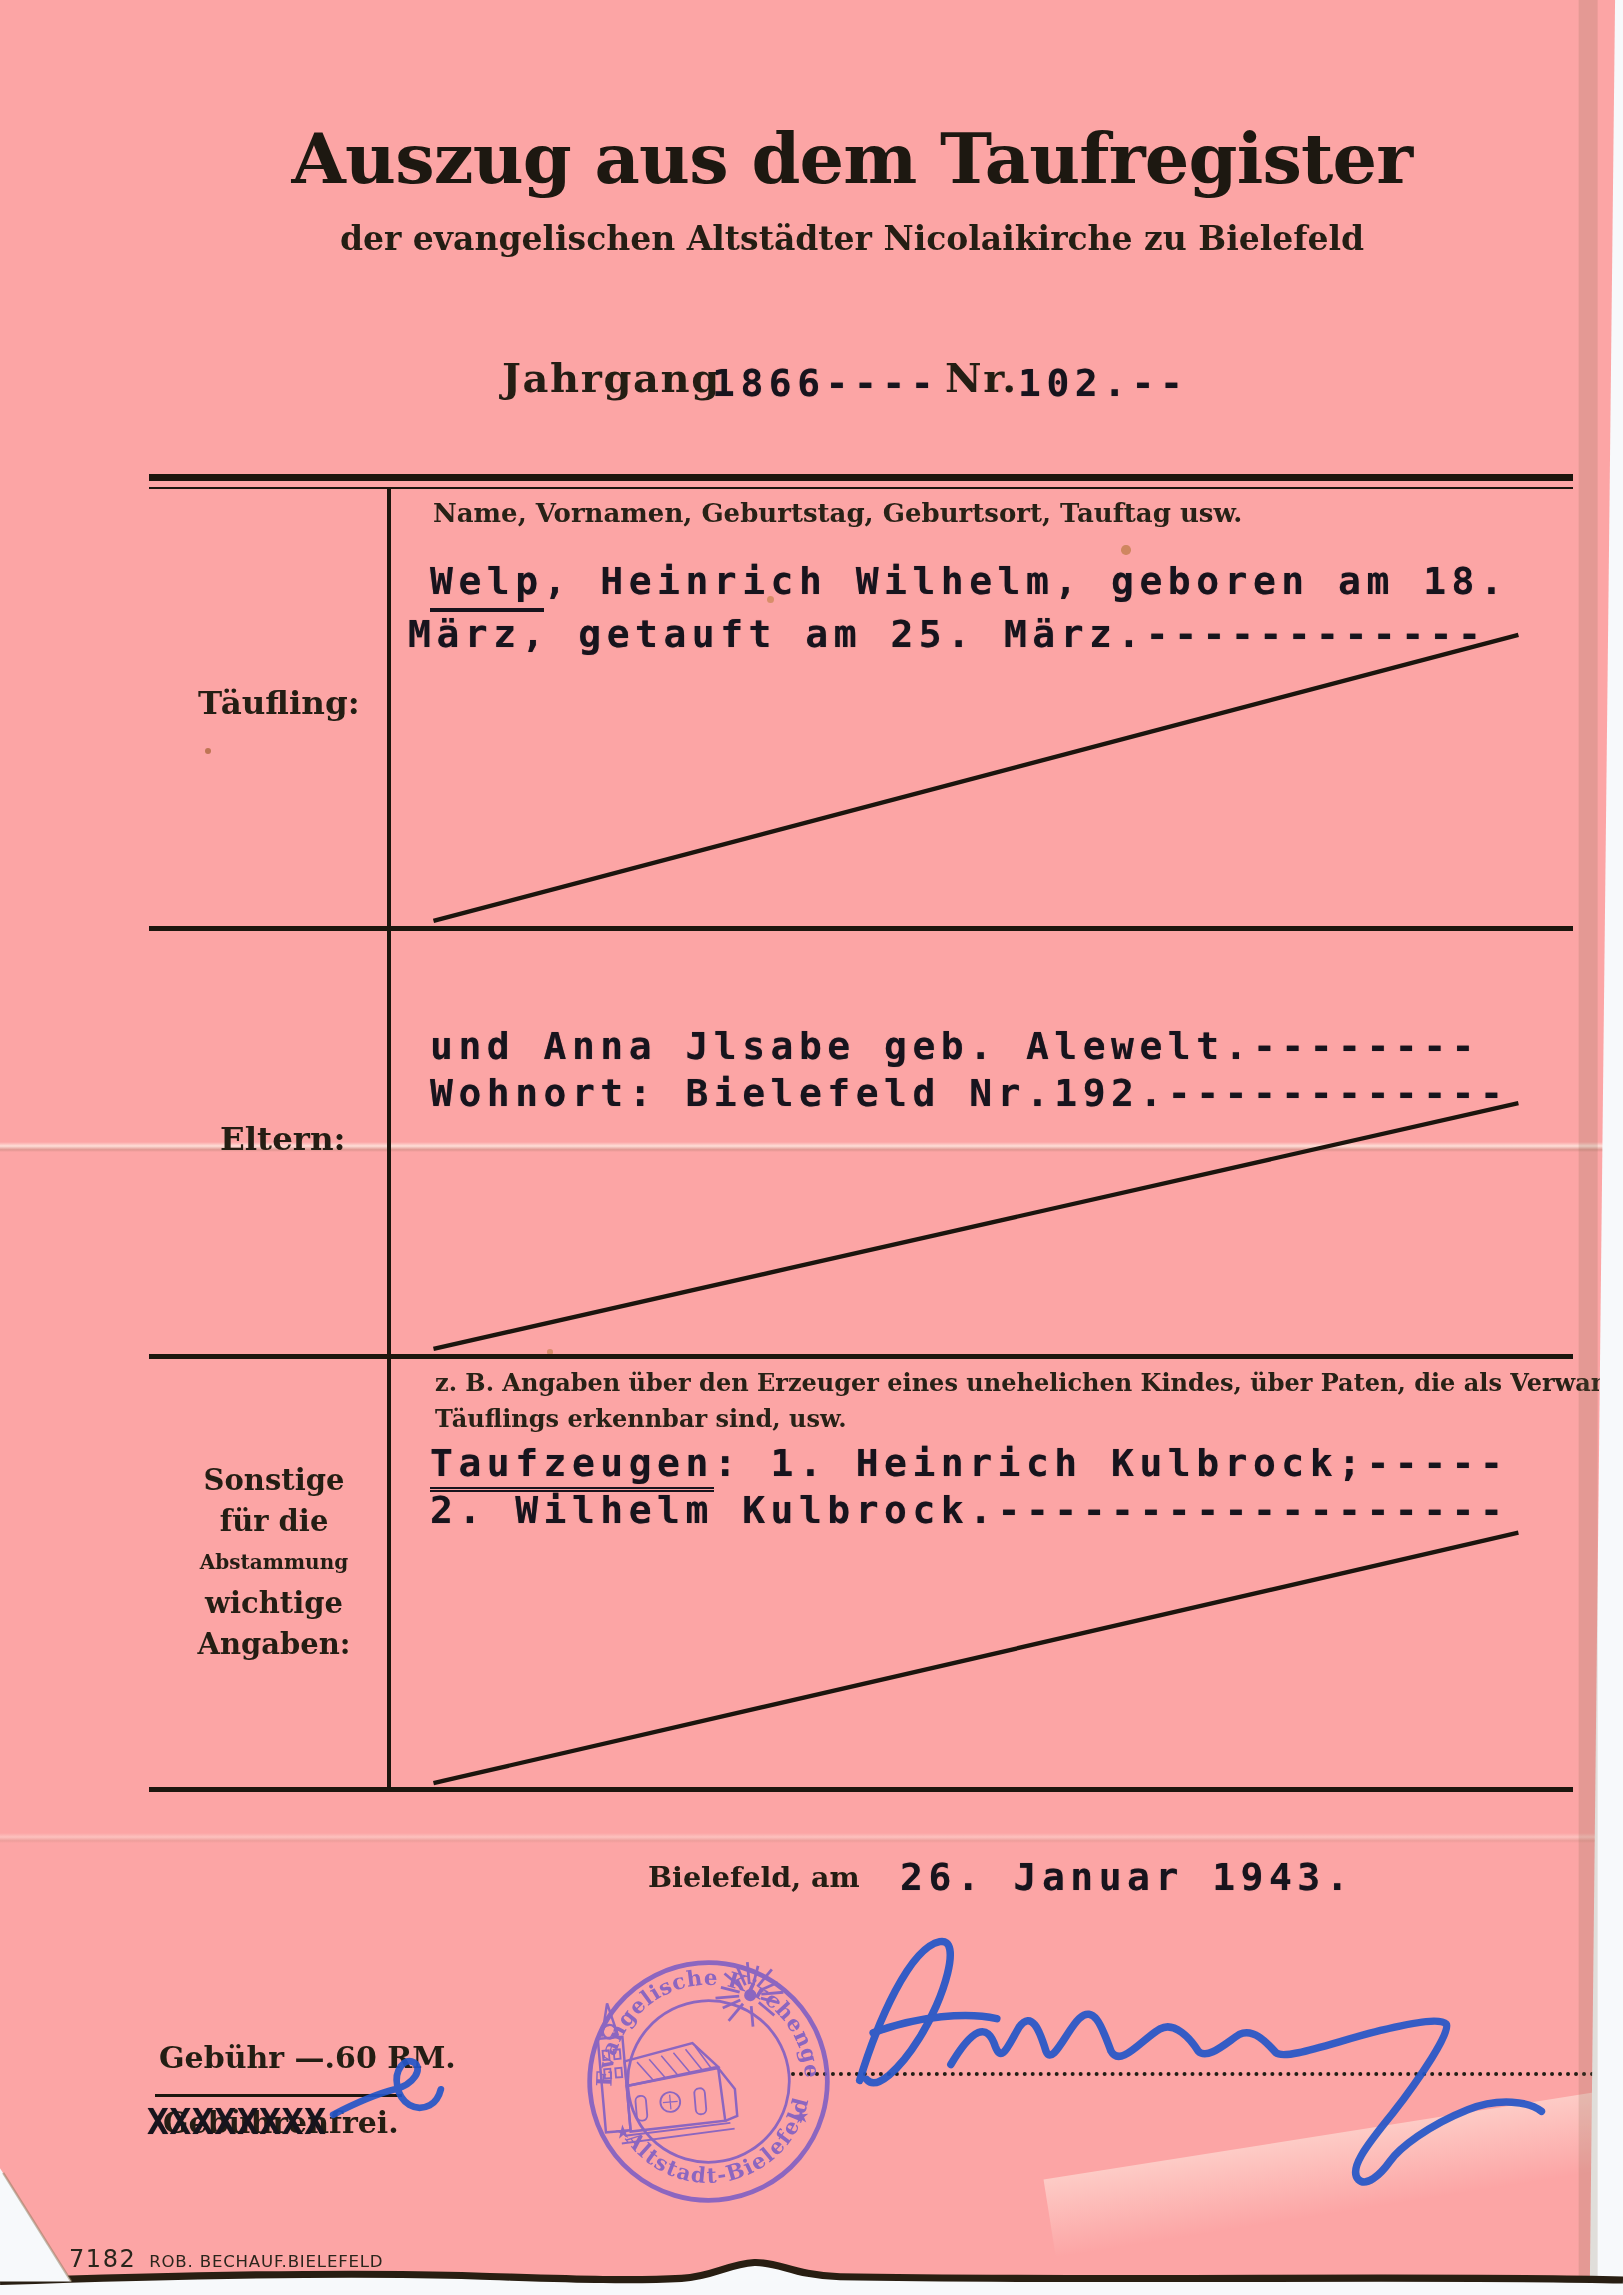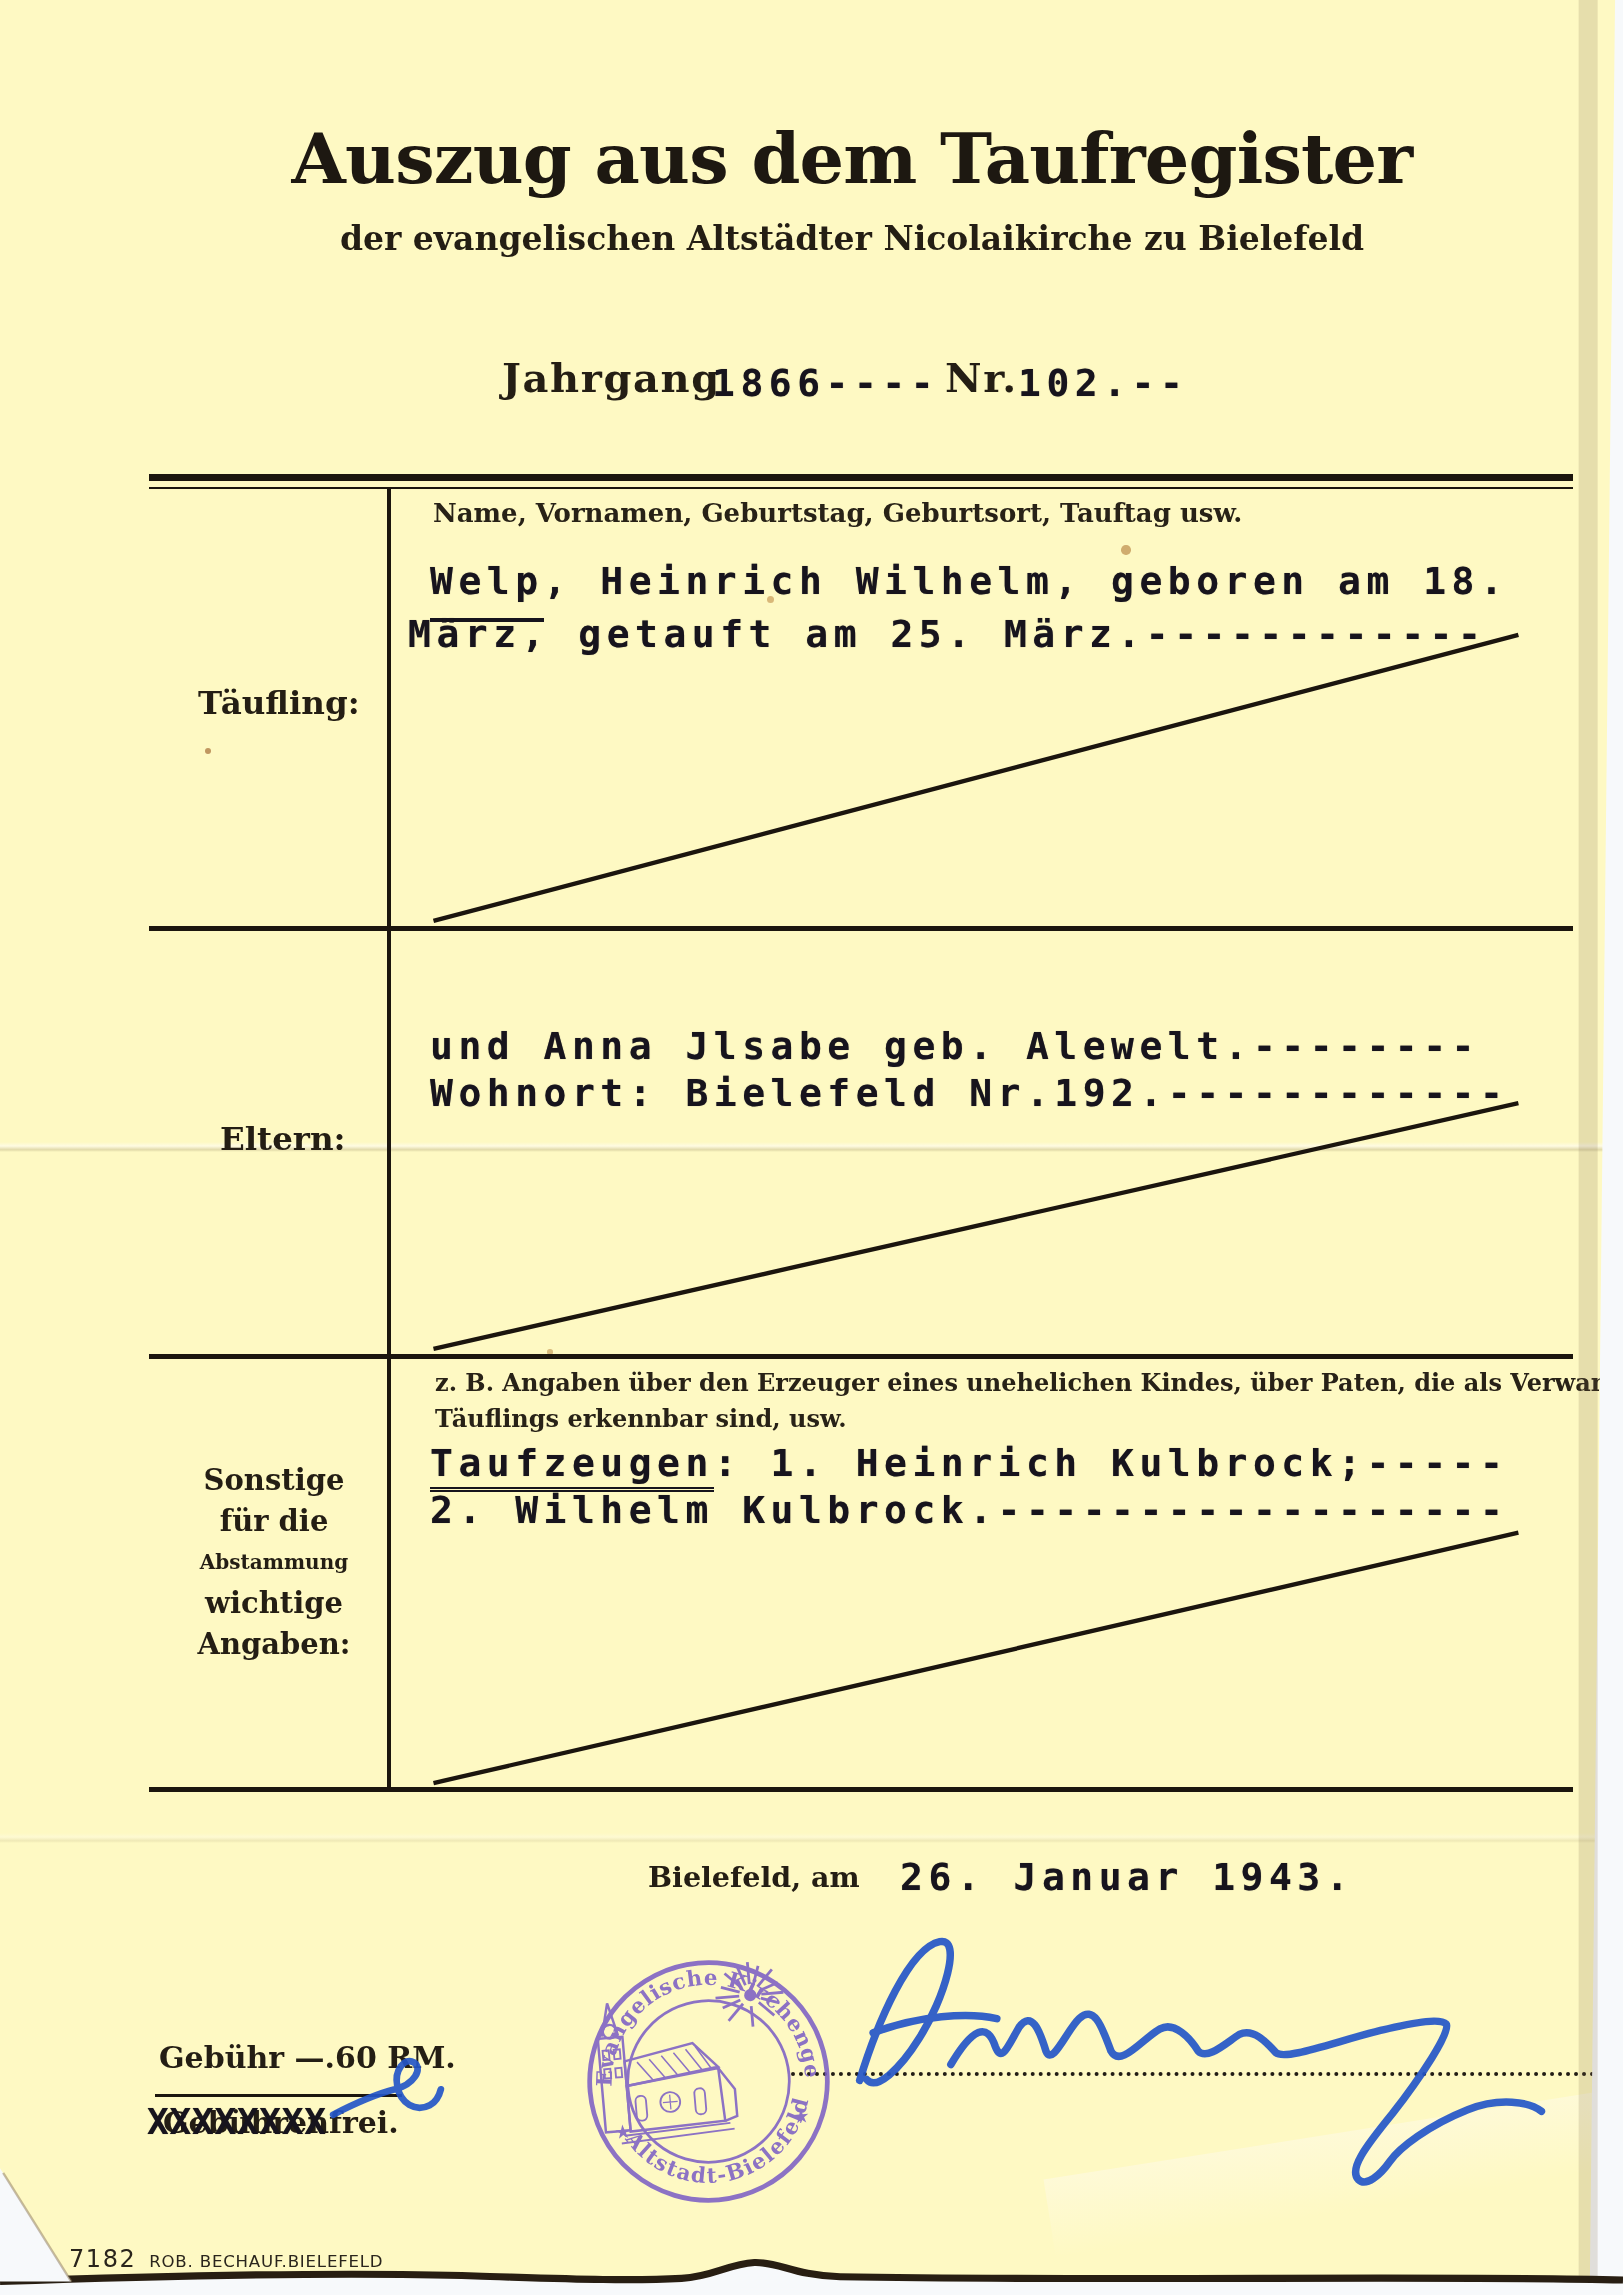--- a/index.html
+++ b/index.html
@@ -1,16 +1,16 @@
 <!DOCTYPE html>
 <html style="font-size:12.7px"><head>
 <meta charset="utf-8">
 <style>
   html,body{margin:0;padding:0;background:#eef1f4;}
-  .page{position:relative;width:1623px;height:2295px;overflow:hidden;background:#fef9c3;
+  .page{position:relative;width:1623px;height:2295px;overflow:hidden;background:#fca5a5;
         font-family:"DejaVu Serif",serif;}
   .paper{position:absolute;inset:0;
     background:
       radial-gradient(333px 151px at 87px 24px, rgba(118,104,78,.34), transparent 72%),
       radial-gradient(444px 119px at 713px 16px, rgba(122,108,82,.26), transparent 70%),
       radial-gradient(238px 476px at 0px 713px, rgba(120,104,75,.18), transparent 75%),
       radial-gradient(285px 396px at 1623px 1982px, rgba(125,108,78,.22), transparent 75%),
       radial-gradient(ellipse at 50% 36%, #f0e4c6 0%, #ead dba 45%, #e9dcba 46%, #e2d2ab 70%, #d6c29b 88%, #c9b48c 100%);
   }
   .crease-h{position:absolute;left:0;width:1623px;height:9.5px;
@@ -19,21 +19,21 @@
   .fox{position:absolute;border-radius:50%;}
   .printed{color:#241e14;}
   .typed{font-family:"DejaVu Sans Mono",monospace;font-weight:700;color:#17141d;
          letter-spacing:5.5px;font-size:38px;line-height:1.32;white-space:nowrap;
          text-shadow:0 0 0.8px rgba(22,20,30,.55);}
   .abs{position:absolute;}
   .rule{position:absolute;background:#1c160e;}
   .hdr{font-size:26px;font-weight:700;color:#282217;white-space:nowrap;}
   .hdr3{font-size:24px;font-weight:700;color:#282217;white-space:nowrap;line-height:1.48;}
   .rowlabel{font-size:32.5px;font-weight:700;color:#241e14;white-space:nowrap;}
-  .u-typed{border-bottom:4px solid #17141d;padding-bottom:15px;}
+  .u-typed{border-bottom:4px solid #17141d;padding-bottom:5px;}
   .u-typed2{border-bottom:5.5px double #17141d;padding-bottom:2px;}
   .title{font-size:70px;font-weight:700;color:#1d1811;letter-spacing:-0.8px;white-space:nowrap;}
   .subtitle{font-size:33px;font-weight:700;color:#241e14;white-space:nowrap;}
   .reg{font-size:40px;font-weight:700;color:#241e14;white-space:nowrap;letter-spacing:1.6px;}
   .dotline{position:absolute;border-top:4.8px dotted #221d15;}
   svg{position:absolute;overflow:visible;}
   .small-print{font-family:"DejaVu Sans",sans-serif;color:#2a251c;white-space:nowrap;}
 </style>
 </head>
 <body>

